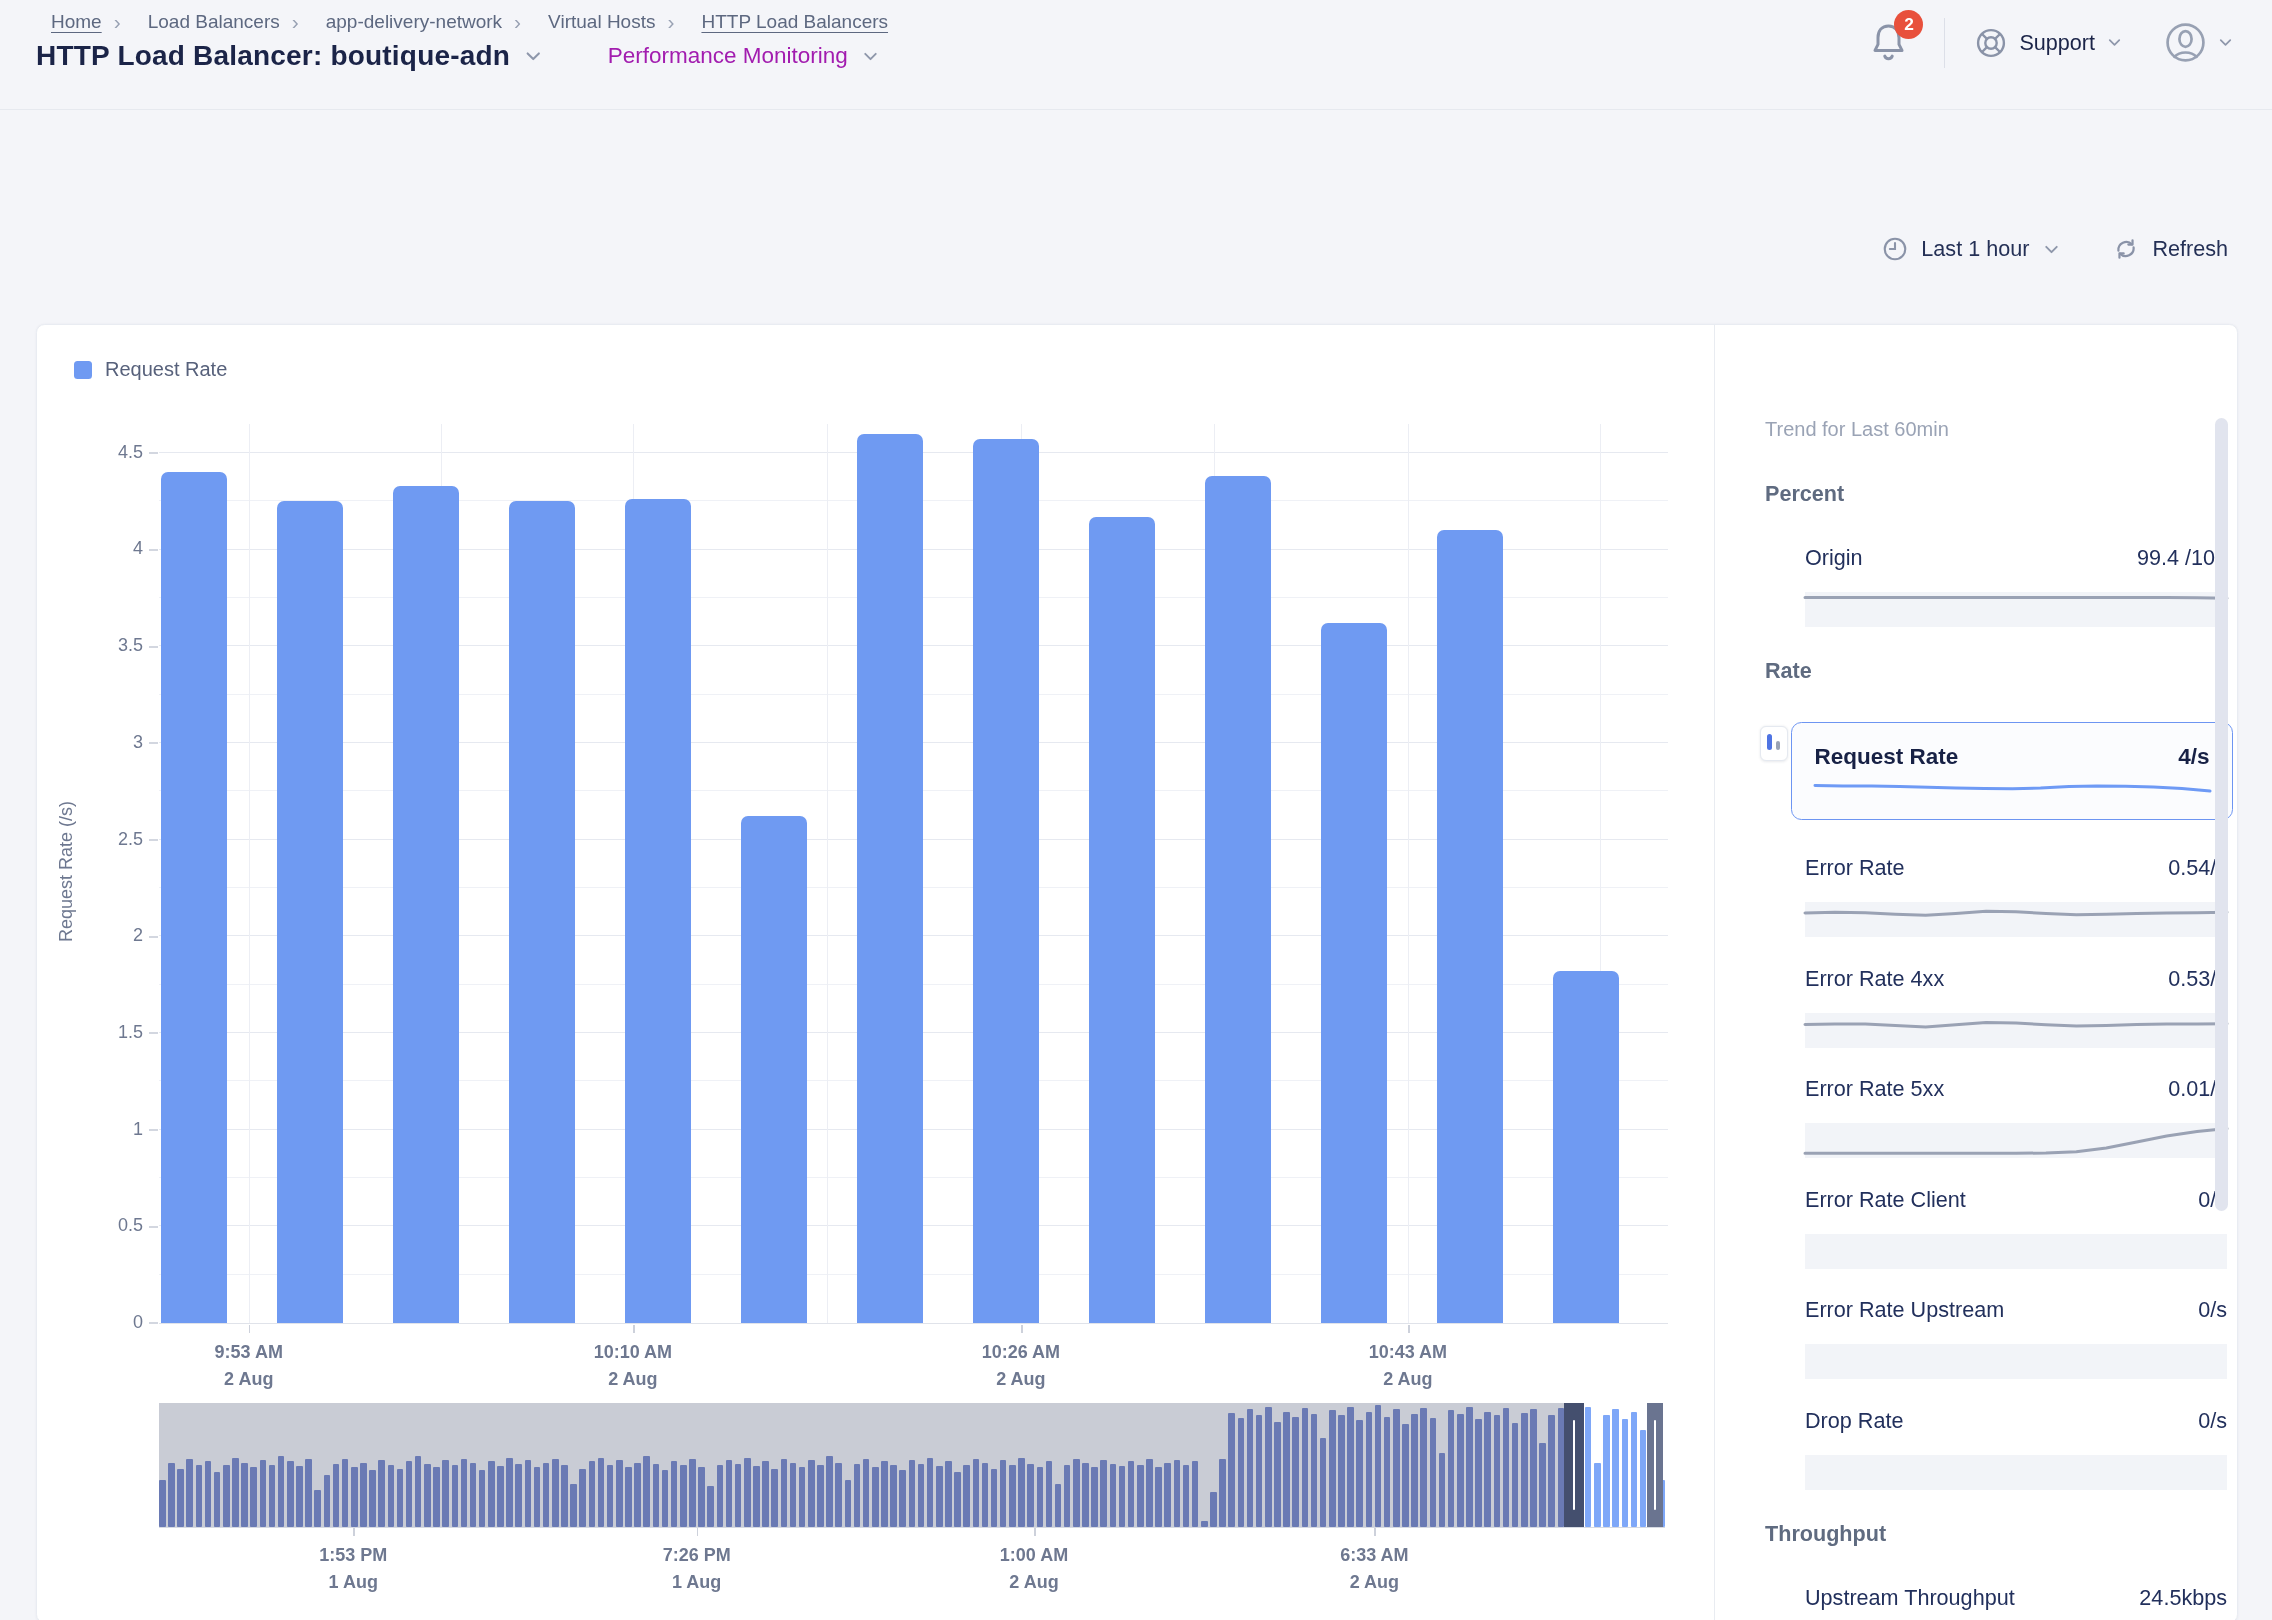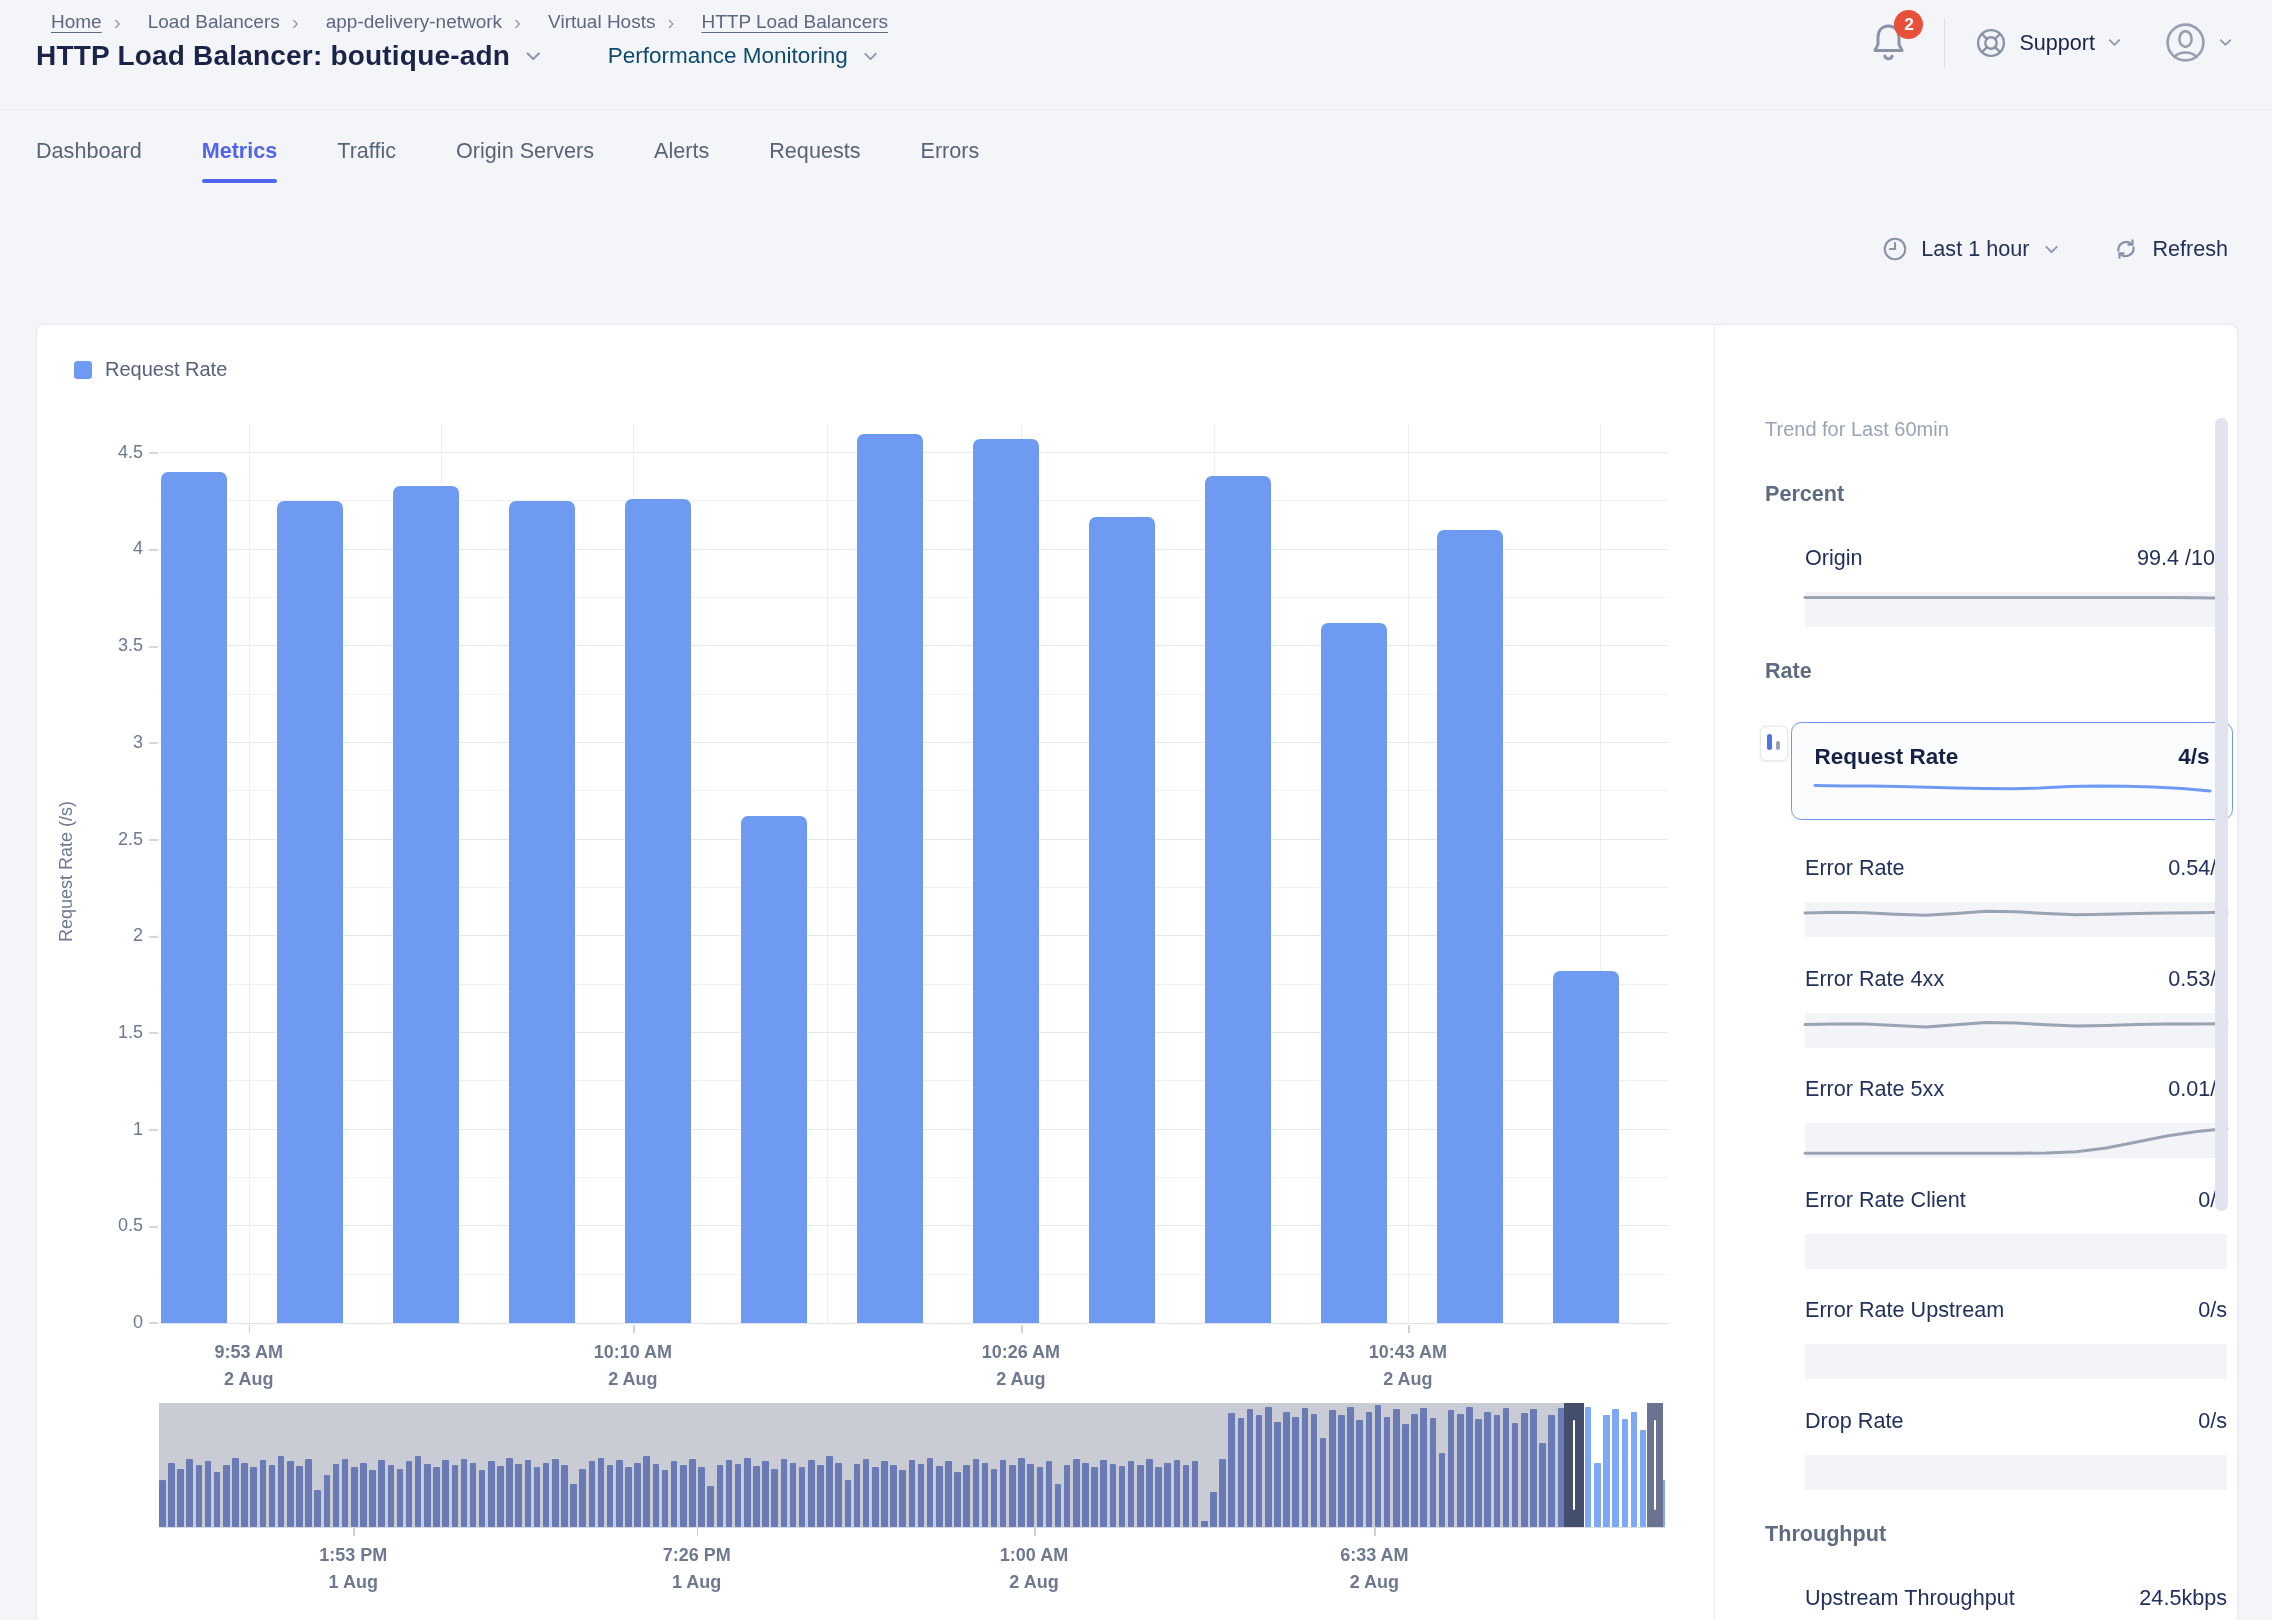--- a/index.html
+++ b/index.html
@@ -7,21 +7,21 @@
   svg{display:block;}
   
   #breadcrumb{position:absolute;left:36px;top:10.4px;display:flex;align-items:center;gap:12px;font-size:19px;color:#5d6880;}
   .crumb{white-space:nowrap;margin-left:15px;}
   .crumb.link{text-decoration:underline;text-underline-offset:4.3px;}
   .crumb-sep{color:#98a1b3;font-size:21px;}
   #page-title-row{position:absolute;left:36px;top:40px;display:flex;align-items:center;}
   #page-title{font-size:28px;font-weight:700;color:#1b2448;letter-spacing:0.2px;}
   .chev{margin-left:12px;}
   #view-selector{display:flex;align-items:center;margin-left:63px;}
-  #view-selector-label{font-size:22.5px;font-weight:500;color:#0c4a6e;}
+  #view-selector-label{font-size:22.5px;font-weight:500;color:#a21caf;}
   #header-right{position:absolute;right:38px;top:15.5px;display:flex;align-items:center;height:54px;}
   #bell-wrap{position:relative;width:47px;height:52px;margin-right:24px;}
   #notif-badge{position:absolute;right:-10.4px;top:-7px;min-width:29px;height:29px;border-radius:14.7px;background:#e8503c;color:#fff;font-size:17.3px;font-weight:600;display:flex;align-items:center;justify-content:center;}
   .vdivider{width:0.9px;height:50px;background:#dcdfe8;margin:0 28px 0 7px;}
   #support-group{display:flex;align-items:center;gap:10.4px;margin-right:40px;}
   #support-label{font-size:21.6px;font-weight:500;color:#1b2448;}
   #avatar-group{display:flex;align-items:center;gap:8.6px;}
   #header-divider{position:absolute;left:0;top:109px;width:100%;height:0.9px;background:#e6e9ef;}
   
   #tabs{position:absolute;left:36px;top:138px;display:flex;gap:60px;}
@@ -141,29 +141,20 @@
         <path d="M5.8 20a7.5 5.5 0 0 1 12.4 0"></path>
       </svg>
       <svg width="19" height="19" viewBox="0 0 24 24" fill="none" stroke="#8e97ab" stroke-width="2.2" stroke-linecap="round" stroke-linejoin="round">
           <path d="M6 9l6 6 6-6"></path>
         </svg>
     </div>
   </div>
 
   <div id="header-divider"></div>
 
-  <div id="tabs">
-      <div class="tab">Dashboard</div>
-      <div class="tab active">Metrics</div>
-      <div class="tab">Traffic</div>
-      <div class="tab">Origin Servers</div>
-      <div class="tab">Alerts</div>
-      <div class="tab">Requests</div>
-      <div class="tab">Errors</div>
-    </div>
 
   <div id="controls">
     <div class="ctl">
       <svg width="28" height="28" viewBox="0 0 24 24" fill="none" stroke="#8a93a8" stroke-width="1.8" stroke-linecap="round">
         <circle cx="12" cy="12" r="8.8"></circle>
           <path d="M12 7v5H7.6"></path>
       </svg>
       <span class="ctl-label">Last 1 hour</span>
       <svg width="21" height="21" viewBox="0 0 24 24" fill="none" stroke="#8e97ab" stroke-width="2.2" stroke-linecap="round" stroke-linejoin="round">
           <path d="M6 9l6 6 6-6"></path>

